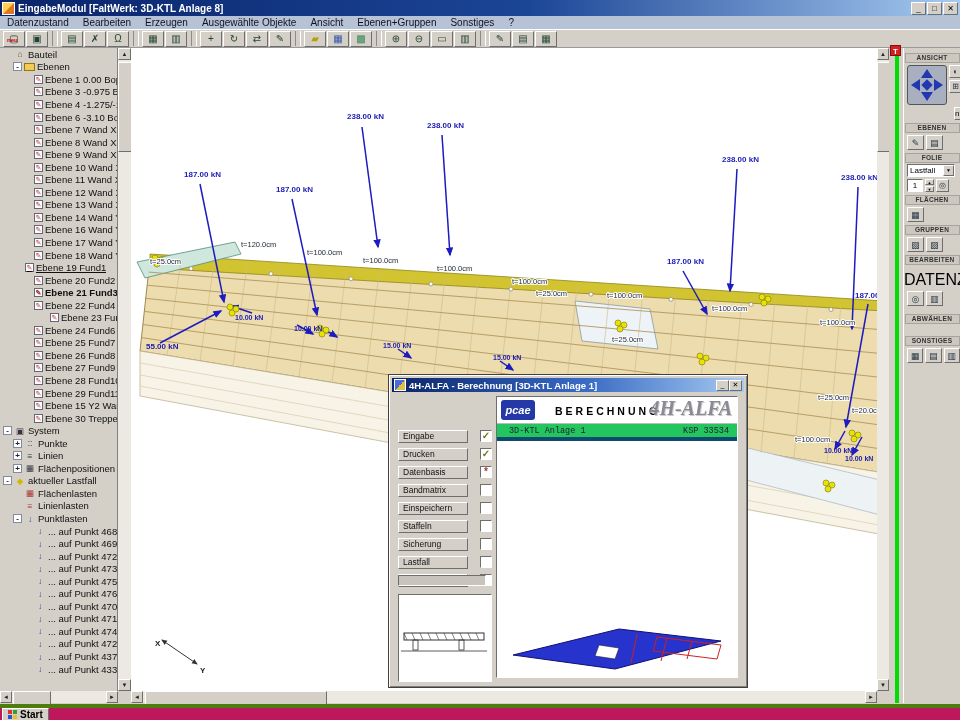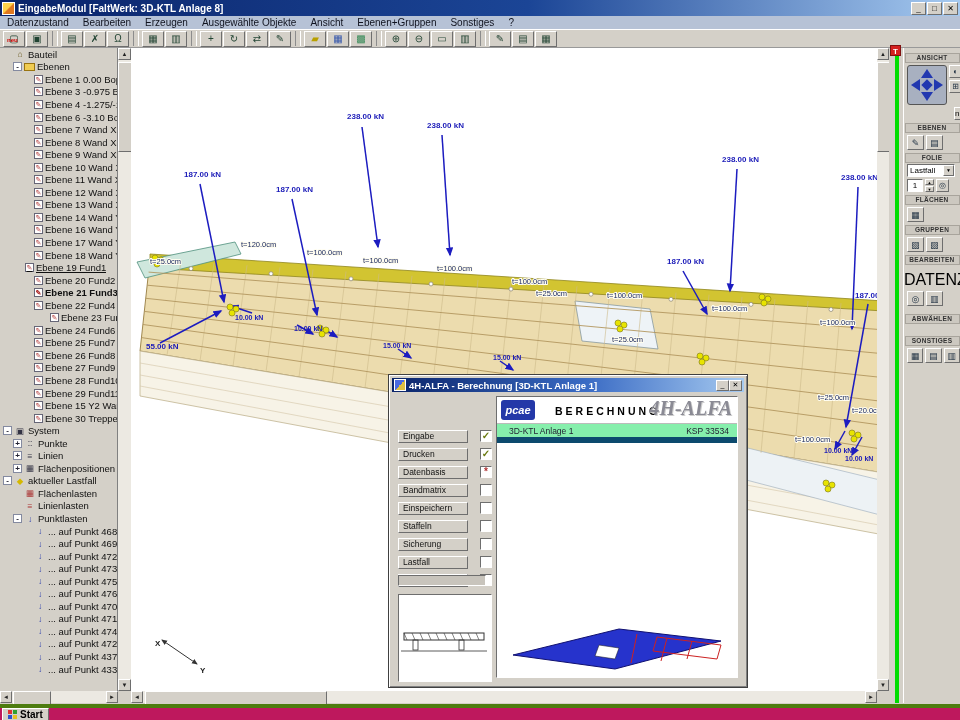--- a/index.html
+++ b/index.html
@@ -107,22 +107,22 @@
   .cb.check{color:#6a7a10;font-weight:bold;}
   .cb.icon{color:#b03030;font-weight:bold;}
   .progress-strip{position:absolute;left:6px;top:183px;width:86px;height:9px;background:#c8c4bc;border:1px solid;border-color:#6e6e6e #fff #fff #6e6e6e;}
   .preview{position:absolute;left:6px;top:202px;width:92px;height:86px;background:#fff;border:1px solid;border-color:#6e6e6e #fff #fff #6e6e6e;}
   .dlg-right{position:absolute;left:104px;top:4px;width:240px;height:280px;background:#fff;border:1px solid;border-color:#6e6e6e #fff #fff #6e6e6e;}
   .dlg-brand{position:absolute;left:4px;top:3px;width:34px;height:20px;background:#2438a8;border-radius:3px;color:#fff;
     font-style:italic;font-weight:bold;font-size:11px;text-align:center;line-height:20px;}
   .dlg-header{position:absolute;left:58px;top:8px;font-size:10.5px;font-weight:bold;letter-spacing:3px;color:#000;}
   .dlg-logo{position:absolute;right:5px;top:0px;font-family:"Liberation Serif",serif;font-style:italic;font-weight:bold;
     font-size:20px;color:#8a8a94;text-shadow:1px 1px 0 #ccc;text-align:center;}
-  .dlg-subrow{position:absolute;left:0;top:26px;right:0;height:13px;background:#86efac;border-top:1px solid #bbb;border-bottom:6px solid #0c4a6e;
-    font-family:Liberation Sans, sans-serif;font-size:8.5px;color:#223;}
+  .dlg-subrow{position:absolute;left:0;top:26px;right:0;height:13px;background:#22c55e;border-top:1px solid #bbb;border-bottom:4px solid #0c4a6e;
+    font-family:Liberation Mono, monospace;font-size:8.5px;color:#223;}
   .dlg-project{position:absolute;left:12px;top:2px;}
   .dlg-code{position:absolute;right:8px;top:2px;}
   .model-svg{position:absolute;left:10px;bottom:6px;}
 
   
   .taskbar{position:absolute;left:0;top:704px;width:960px;height:16px;background:#be185d;border-top:4px solid #4d7c0f;
     display:flex;align-items:center;padding-left:2px;box-sizing:border-box;}
   .start-btn{height:13px;display:flex;align-items:center;gap:3px;font-size:10px;font-weight:bold;padding:0 5px;}
   .flag{width:9px;height:9px;display:grid;grid-template-columns:4px 4px;grid-template-rows:4px 4px;gap:1px;}
   .flag span{display:block;}

